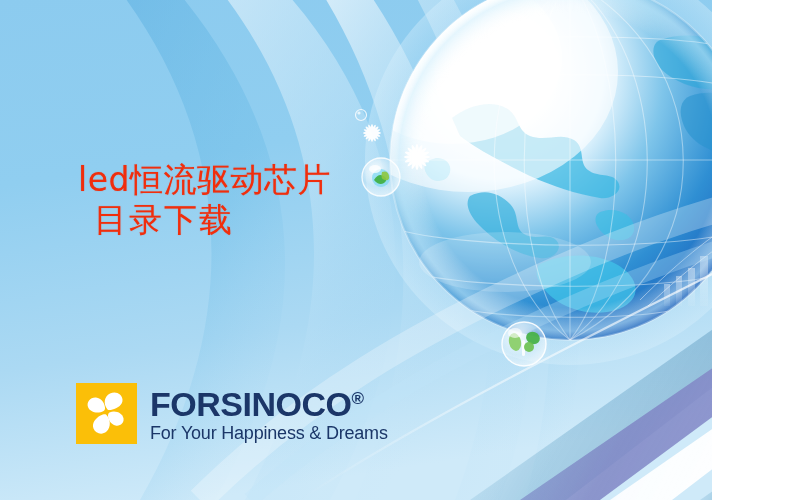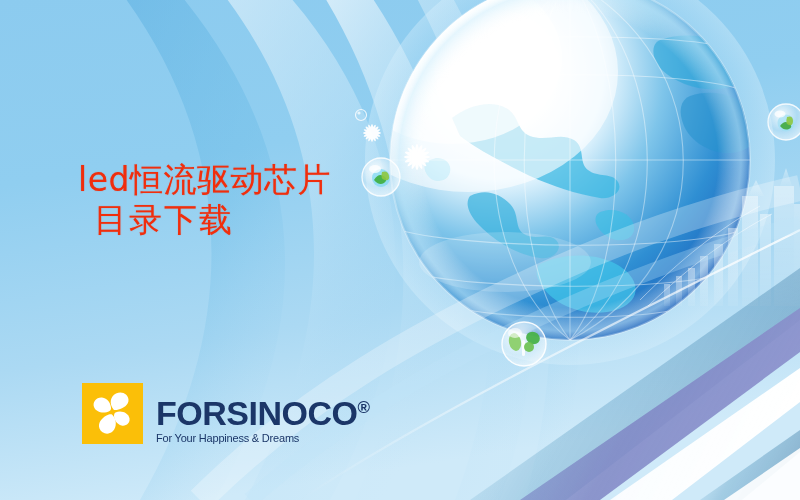--- a/index.html
+++ b/index.html
@@ -1,20 +1,20 @@
 <!DOCTYPE html>
 <html><head>
 <meta charset="utf-8">
 <style>
   html,body{margin:0;padding:0;background:#fff;}
   body{font-family:"Liberation Sans",sans-serif;}
 
   #stage{
     position:relative;
-    width:800px;height:500px;
+    width:712px;height:500px;
     overflow:hidden;
     background:linear-gradient(168deg,#8ccbef 0%,#8fcdf0 30%,#a3d5f2 62%,#bfe2f6 86%,#cfeaf9 100%);
   }
 
   .layer{position:absolute;inset:0;pointer-events:none;}
   .layer svg{display:block;width:800px;height:500px;}
 
   
   #title-block{
     position:absolute;left:78px;top:160px;
@@ -27,23 +27,23 @@
     font-size:33px;
     font-weight:400;
     white-space:nowrap;
     font-family:"DejaVu Sans","Liberation Sans",sans-serif;
   }
   .title-line.line1{letter-spacing:.5px;}
   .title-line.line2{padding-left:16px;letter-spacing:2px;}
 
   
   #logo{
-    position:absolute;left:82px;top:383px;
+    position:absolute;left:76px;top:383px;
     z-index:30;
-    display:flex;align-items:flex-end;
+    display:flex;align-items:center;
   }
   #logo-mark{
     width:61px;height:61px;
     background:#fbbf08;
     flex:0 0 auto;
   }
   #logo-mark svg{display:block;width:61px;height:61px;}
   #logo-text{
     margin-left:13px;
     padding-top:2px;
@@ -54,21 +54,21 @@
     font-weight:bold;
     color:#1b3668;
     letter-spacing:-0.5px;
     line-height:1;
     font-family:"Liberation Sans",sans-serif;
     white-space:nowrap;
   }
   #logo-word .reg{font-size:17px;vertical-align:super;letter-spacing:0;}
   #logo-tagline{
     margin-top:3px;
-    font-size:11px;
+    font-size:18px;
     color:#1b3668;
     letter-spacing:-0.2px;
     line-height:1;
     font-family:"Liberation Sans",sans-serif;
     white-space:nowrap;
   }
 </style>
 </head>
 <body>
 

